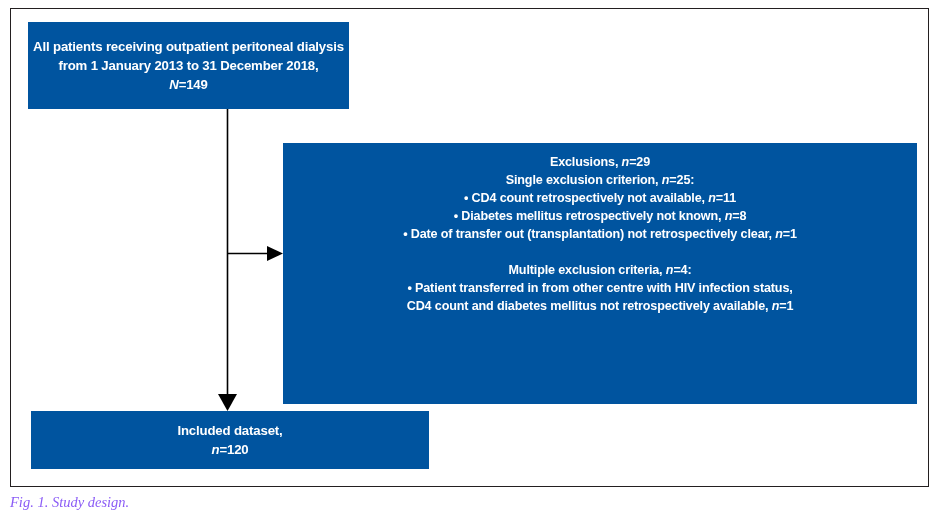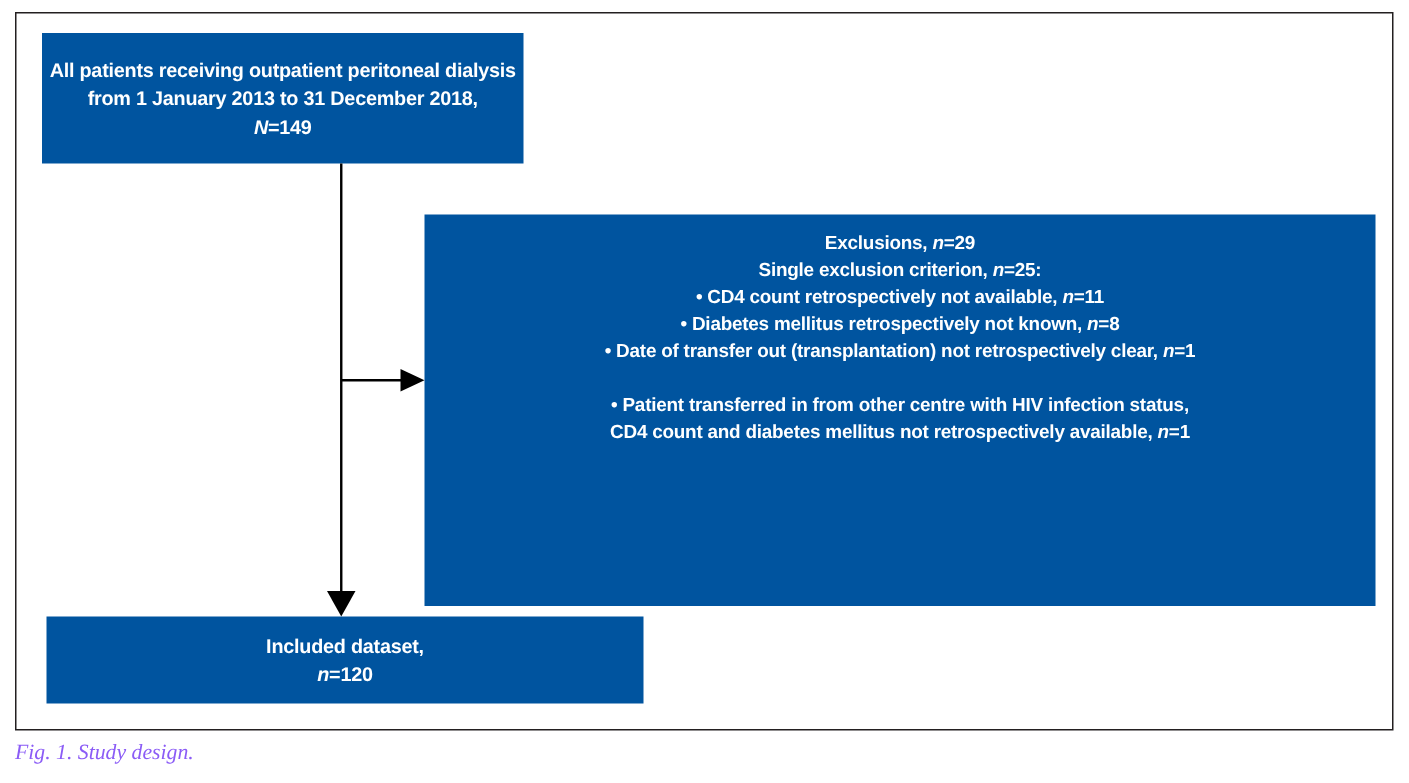--- a/index.html
+++ b/index.html
@@ -116,20 +116,21 @@
   <span class="flow-line ital-n"><span class="ital">N</span>=149</span>
 </div>
 
 <div class="flow-box" id="box-exclusions">
   <span class="flow-line ital-n">Exclusions, <span class="ital">n</span>=29</span>
   <span class="flow-line ital-n">Single exclusion criterion, <span class="ital">n</span>=25:</span>
   <span class="flow-line ital-n">• CD4 count retrospectively not available, <span class="ital">n</span>=11</span>
   <span class="flow-line ital-n">• Diabetes mellitus retrospectively not known, <span class="ital">n</span>=8</span>
   <span class="flow-line ital-n">• Date of transfer out (transplantation) not retrospectively clear, <span class="ital">n</span>=1</span>
   <span class="flow-line spacer"></span>
+  <span class="flow-line ital-n">Multiple exclusion criteria, <span class="ital">n</span>=4:</span>
   <span class="flow-line ital-n">• Patient transferred in from other centre with HIV infection status,</span>
   <span class="flow-line ital-n">CD4 count and diabetes mellitus not retrospectively available, <span class="ital">n</span>=1</span>
 </div>
 
 <div class="flow-box" id="box-included">
   <span class="flow-line">Included dataset,</span>
   <span class="flow-line ital-n"><span class="ital">n</span>=120</span>
 </div>
 
 <svg id="connector-layer" width="939" height="522" viewBox="0 0 939 522">

